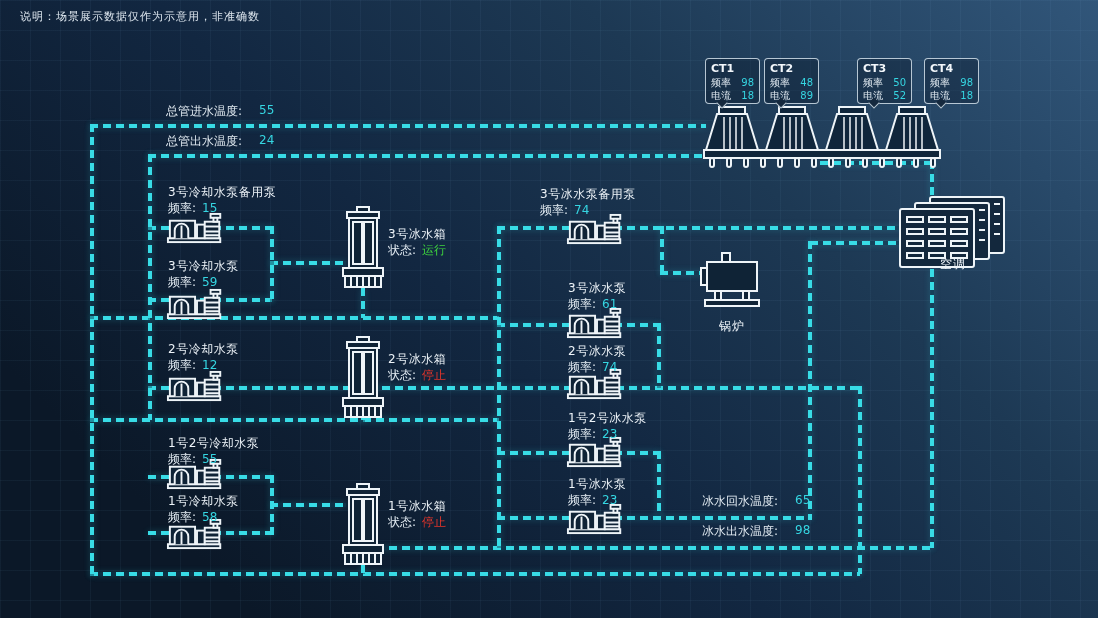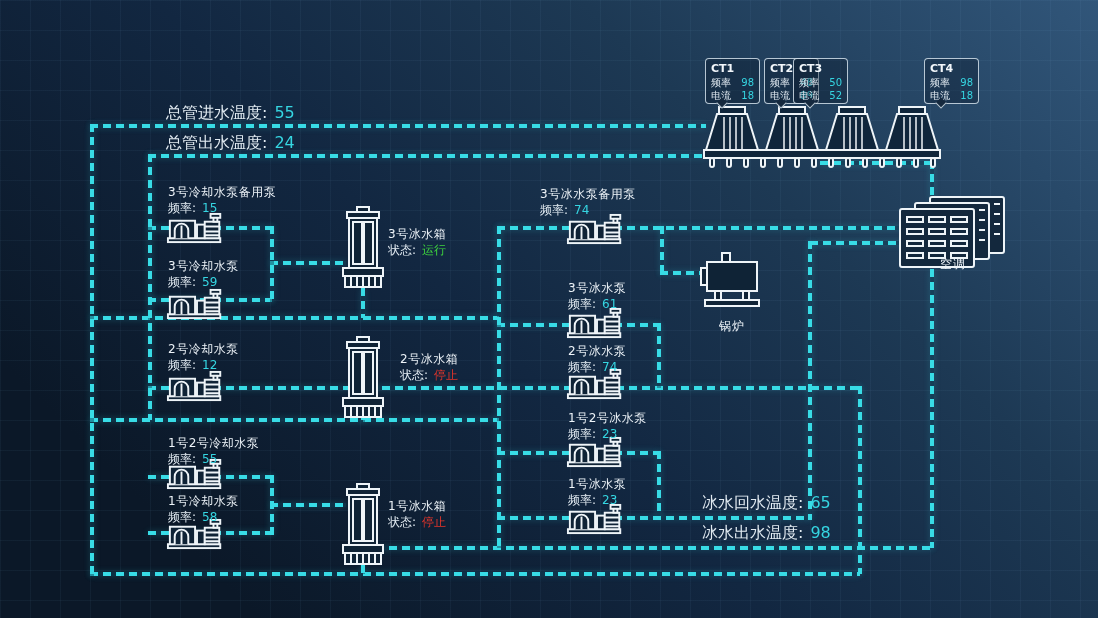--- a/index.html
+++ b/index.html
@@ -34,40 +34,41 @@
   .pipe.v{width:4px;background-image:repeating-linear-gradient(180deg,#38dce6 0 8px,transparent 8px 13px);}
   
   .icon{position:absolute;z-index:3;}
   .icon svg{display:block;width:100%;height:100%;}
   
   .unit{position:absolute;z-index:4;font-size:12px;line-height:16px;white-space:nowrap;}
   .u-name{color:#eef4f9;letter-spacing:.5px;}
   .u-row{display:flex;gap:6px;}
   .u-l{color:#e2ebf2;}
   .u-v{color:#35d6e2;}
-  .sensor{position:absolute;z-index:4;font-size:16px;white-space:nowrap;display:flex;gap:7px;}
+  .sensor{position:absolute;z-index:4;font-size:12px;white-space:nowrap;display:flex;gap:17px;}
   .eq-label{position:absolute;z-index:4;font-size:12px;color:#eef4f9;text-align:center;letter-spacing:1px;}
   
   .ct-box{position:absolute;top:58px;width:55px;height:46px;z-index:4;
     border:1px solid rgba(222,236,246,.8);border-radius:4px;
     background:rgba(9,24,40,.35);padding:3px 5px;box-sizing:border-box;font-size:10px;}
   .ct-box::after{content:"";position:absolute;left:12px;bottom:-4px;width:7px;height:7px;
     background:#15293e;border-right:1px solid rgba(222,236,246,.8);border-bottom:1px solid rgba(222,236,246,.8);
     transform:rotate(45deg);}
   .ct-title{font-size:11px;font-weight:bold;color:#f2f7fb;margin-bottom:1px;}
   .ct-row{display:flex;justify-content:space-between;line-height:13px;}
   .ct-l{color:#e2ebf2;}
   .ct-v{color:#35d6e2;}
 </style>
 </head>
 <body>
 
 <div id="stage">
   <div id="grid"></div>
 
+  <div class="disclaimer">说明：场景展示数据仅作为示意用，非准确数</div>
 
   <div id="pipes">
       <div class="pipe h" style="left: 90px; top: 124px; width: 616px;"></div>
       <div class="pipe h" style="left: 148px; top: 154px; width: 558px;"></div>
       <div class="pipe h" style="left: 148px; top: 226px; width: 124px;"></div>
       <div class="pipe h" style="left: 270px; top: 261px; width: 76px;"></div>
       <div class="pipe h" style="left: 148px; top: 298px; width: 124px;"></div>
       <div class="pipe h" style="left: 90px; top: 316px; width: 409px;"></div>
       <div class="pipe h" style="left: 148px; top: 386px; width: 712px;"></div>
       <div class="pipe h" style="left: 90px; top: 418px; width: 409px;"></div>
@@ -115,21 +116,21 @@
     <div class="ct-title">CT2</div>
     <div class="ct-row">
         <span class="ct-l">频率</span>
         <span class="ct-v">48</span>
       </div>
     <div class="ct-row">
         <span class="ct-l">电流</span>
         <span class="ct-v">89</span>
       </div>
   </div>
-  <div class="ct-box" style="left:793px">
+  <div class="ct-box" style="left:857px">
     <div class="ct-title">CT3</div>
     <div class="ct-row">
         <span class="ct-l">频率</span>
         <span class="ct-v">50</span>
       </div>
     <div class="ct-row">
         <span class="ct-l">电流</span>
         <span class="ct-v">52</span>
       </div>
   </div>
@@ -380,21 +381,21 @@
           <rect x="7" y="6" width="32" height="6"></rect>
           <rect x="9" y="12" width="28" height="50"></rect>
           <rect x="13" y="16" width="9" height="42"></rect>
           <rect x="24" y="16" width="9" height="42"></rect>
           <rect x="3" y="62" width="40" height="8"></rect>
           <rect x="5" y="70" width="36" height="11"></rect>
           <path d="M11 70 v11 M17 70 v11 M23 70 v11 M29 70 v11 M35 70 v11" fill="none"></path>
         </g>
       </svg>
     </div>
-  <div class="unit" style="left:400px;top:351px">
+  <div class="unit" style="left:388px;top:351px">
     <div class="u-name">2号冰水箱</div>
     <div class="u-row">
         <span class="u-l">状态:</span>
         <span class="u-v" style="color: rgb(224, 53, 43);">停止</span>
       </div>
   </div>
 
   <div class="icon" style="left:340px;top:483px;width:46px;height:84px">
       <svg viewBox="0 0 46 84" preserveAspectRatio="none">
         <g fill="#0f2336" stroke="#eef4f8" stroke-width="2" stroke-linejoin="miter">

